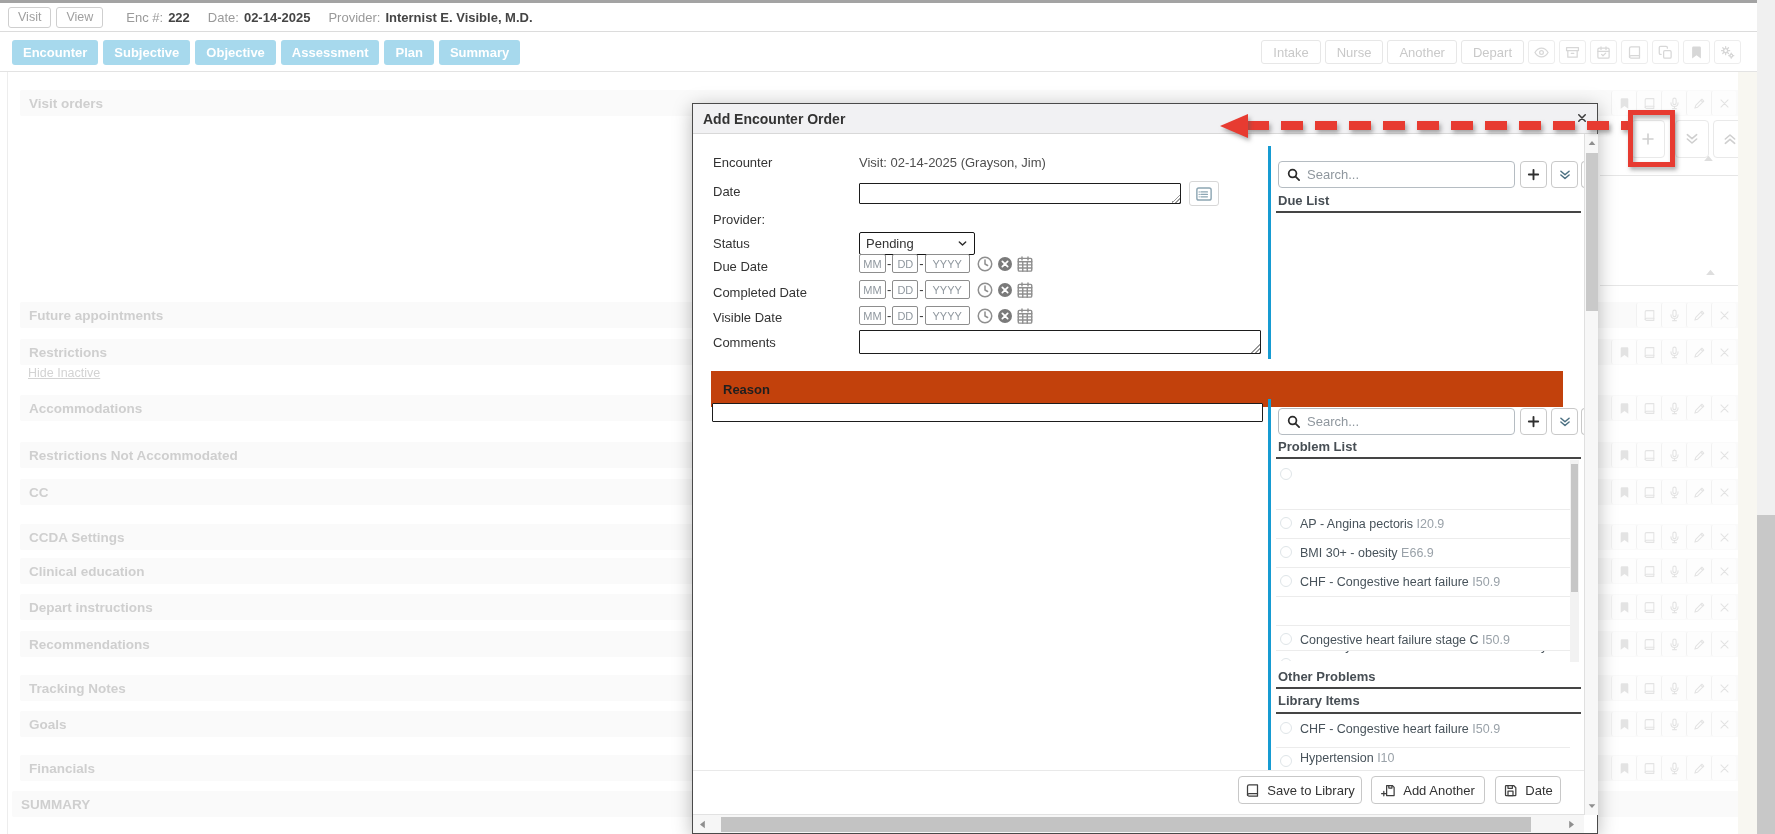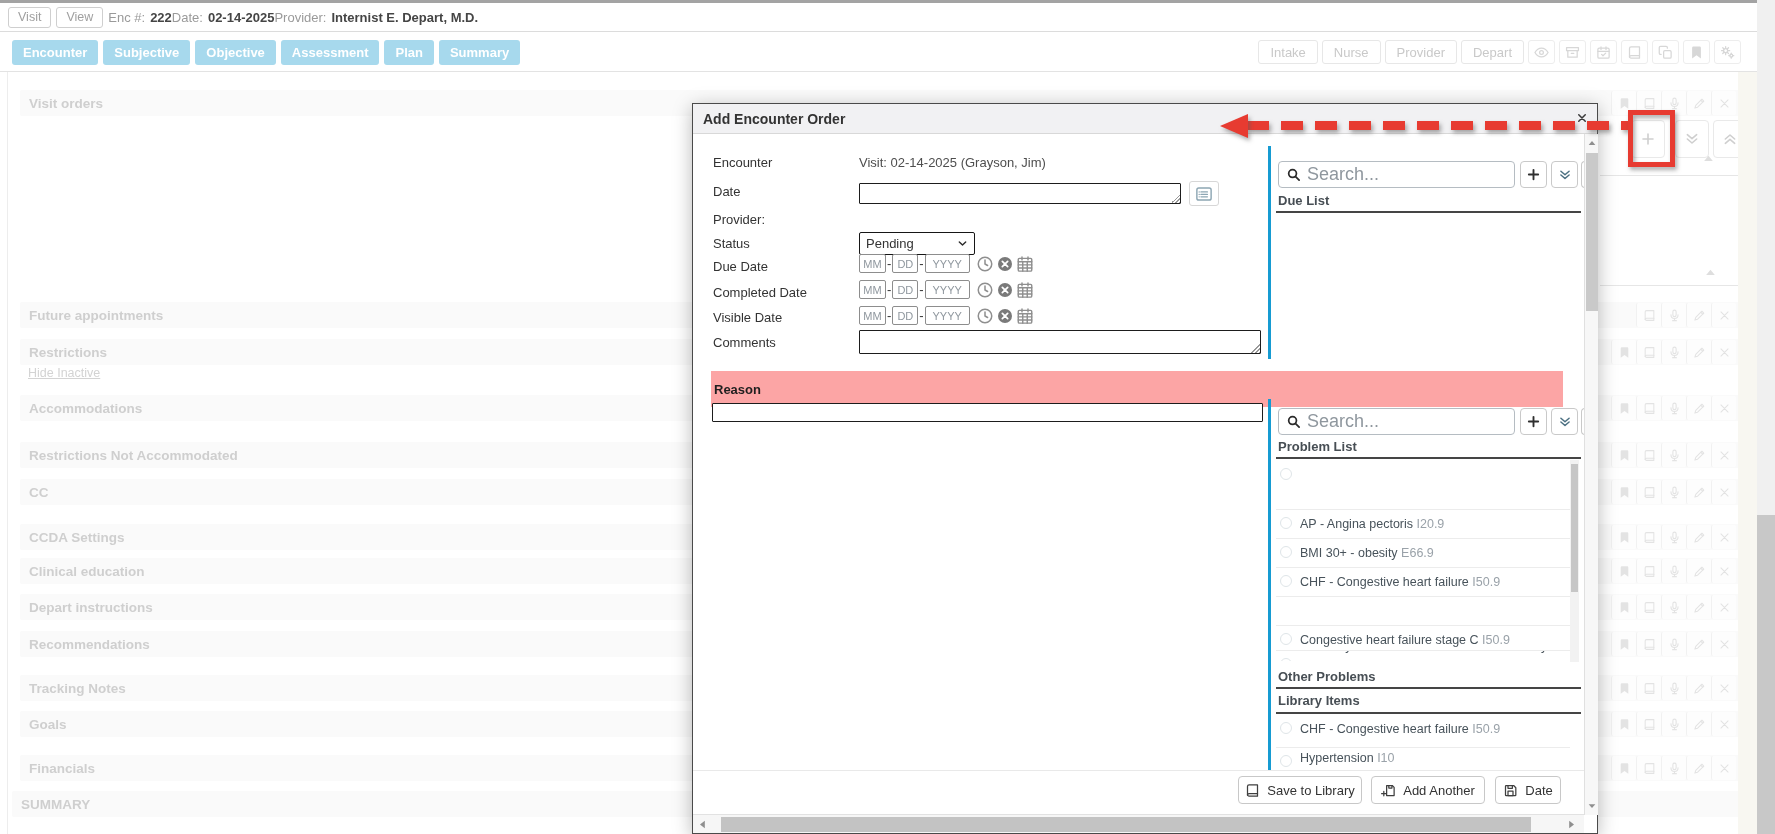--- a/index.html
+++ b/index.html
@@ -6,21 +6,21 @@
 html,body{width:1775px;height:834px;overflow:hidden}
 body{position:relative;background:#fff;font-family:"Liberation Sans","DejaVu Sans",sans-serif;font-size:13px;color:#333}
 .abs{position:absolute}
 .icon{display:inline-flex;align-items:center;justify-content:center;flex:none;line-height:0}
 input,button,textarea{font-family:inherit;font-size:inherit;outline:none;background:#fff}
 input::placeholder,textarea::placeholder{color:#8f979e;opacity:1}
 
 #topstrip{left:0;top:0;width:1775px;height:3px;background:#a3a3a3}
 #topbar{left:0;top:3px;width:1775px;height:29px;background:#fff;border-bottom:1px solid #dcdcdc;display:flex;align-items:center;padding-left:8px}
 .ghost-btn{border:1px solid #cfcfcf;border-radius:3px;color:#a0a0a0;font-size:12.5px;padding:2px 9px;height:21px;display:inline-flex;align-items:center;margin-right:5px}
-.tb-lbl{color:#9a9a9a;}
+.tb-lbl{color:#9a9a9a;margin-left:18px}
 .tb-val{color:#454545;font-weight:bold;margin-left:5px}
 #tabrow{left:0;top:32px;width:1775px;height:40px;background:#fff;border-bottom:1px solid #e3e3e3}
 #nav-tabs{position:absolute;left:12px;top:8px;display:flex;gap:5px}
 .nav-tab{background:#a7d9ed;color:#fff;font-weight:bold;font-size:13px;padding:5px 11px;border-radius:3px;border:none;cursor:pointer}
 #right-toolbar{position:absolute;right:34px;top:8px;display:flex;gap:4px;align-items:center}
 .stage-btn{border:1px solid #e7e7e7;border-radius:3px;color:#c9c9c9;font-size:13px;padding:3px 11px;height:24px;background:#fff}
 .tool-btn{width:27px;height:24px;border:1px solid #ededed;border-radius:3px;background:#fff;display:inline-flex;align-items:center;justify-content:center}
 
 #leftline{left:7px;top:72px;width:1px;height:762px;background:#ededed}
 .sec-bar{position:absolute;left:20px;width:1722px;height:26px;background:#fafafa;border-radius:2px;display:flex;align-items:center;padding-left:9px;font-weight:bold;font-size:13.5px;color:#cfcfcf}
@@ -35,21 +35,21 @@
 
 #modal{left:692px;top:103px;width:906px;height:731px;background:#fff;border:1px solid #4a4a4a;box-shadow:0 4px 18px rgba(0,0,0,.28)}
 #modal-header{position:absolute;left:0;top:0;width:100%;height:30px;background:#f1f1f3;border-bottom:1px solid #d8d8d8}
 #modal-title{position:absolute;left:10px;top:7px;font-size:14px;font-weight:bold;color:#333}
 #modal-close{position:absolute;right:5px;top:5px;width:20px;height:20px;border:none;background:transparent;cursor:pointer}
 .flabel{position:absolute;left:20px;font-size:13px;color:#333}
 .dkinput{border:1px solid #1d1d1d;border-radius:1px;height:20px;padding:0 4px}
 .grip{position:absolute;right:1px;bottom:1px;width:9px;height:9px;background:
  linear-gradient(135deg,transparent 50%,#999 50% 57%,transparent 57% 71%,#999 71% 78%,transparent 78% 92%,#999 92%)}
 .srch{position:absolute;height:27px;border:1px solid #b5bcc2;border-radius:4px;display:flex;align-items:center;padding-left:7px;background:#fff}
-.srch input{border:none;width:190px;font-size:18px;color:#0c4a6e;margin-left:6px}
+.srch input{border:none;width:190px;font-size:13px;color:#0c4a6e;margin-left:6px}
 .panel-btn{position:absolute;width:27px;height:27px;border:1px solid #c9c9c9;border-radius:4px;background:#fff;display:flex;align-items:center;justify-content:center;cursor:pointer}
 .panel-head{position:absolute;font-weight:bold;font-size:13px;color:#474e54}
 .head-rule{position:absolute;height:2px;background:#454545}
 .bluebar{position:absolute;left:575px;width:3px;background:#169bd2}
 .pitem{position:absolute;left:0;width:276px;padding-left:24px;font-size:12.5px;color:#47525a;line-height:20px;cursor:pointer}
 .pradio{position:absolute;left:4px;top:7px;width:12px;height:12px;border:1.5px solid #dfe5e8;border-radius:50%;background:#fff}
 .pcode{color:#9aa2a9}
 .psep{position:absolute;left:0;width:294px;height:1px;background:#ececec}
 .footer-btn{position:absolute;top:672px;height:28px;border:1px solid #c8c8c8;border-radius:4px;background:#fff;display:flex;align-items:center;justify-content:center;gap:7px;font-size:13px;color:#333;cursor:pointer}
 
@@ -70,35 +70,35 @@
 
 <div id="topstrip" class="abs"></div>
 <div id="topbar" class="abs">
   <button class="ghost-btn">Visit</button>
   <button class="ghost-btn">View</button>
   <span class="tb-lbl">Enc #:</span>
   <span class="tb-val">222</span>
   <span class="tb-lbl">Date:</span>
   <span class="tb-val">02-14-2025</span>
   <span class="tb-lbl">Provider:</span>
-  <span class="tb-val">Internist E. Depart, M.D.</span>
+  <span class="tb-val">Internist E. Visible, M.D.</span>
 </div>
 <div id="tabrow" class="abs">
   <div id="nav-tabs">
       <button class="nav-tab">Encounter</button>
       <button class="nav-tab">Subjective</button>
       <button class="nav-tab">Objective</button>
       <button class="nav-tab">Assessment</button>
       <button class="nav-tab">Plan</button>
       <button class="nav-tab">Summary</button>
     </div>
   <div id="right-toolbar">
       <button class="stage-btn">Intake</button>
       <button class="stage-btn">Nurse</button>
-      <button class="stage-btn">Provider</button>
+      <button class="stage-btn">Another</button>
       <button class="stage-btn">Depart</button>
       <button class="tool-btn">
         <span class="icon" style="width: 15px; height: 15px;">
           <svg width="100%" height="100%" viewBox="0 0 24 24" fill="none" stroke="#d7d7d7" stroke-width="2" stroke-linecap="round" stroke-linejoin="round">
             <path d="M1.5 12s4-7 10.5-7 10.5 7 10.5 7-4 7-10.5 7S1.5 12 1.5 12z"></path>
             <circle cx="12" cy="12" r="3"></circle>
           </svg>
         </span>
       </button>
       <button class="tool-btn">
@@ -849,21 +849,21 @@
           <rect x="3" y="4.5" width="18" height="17" rx="1.5"></rect>
           <path d="M8 2.5v4M16 2.5v4M3 9h18M9 9v12.5M15 9v12.5M3 13.2h18M3 17.4h18"></path>
         </svg>
       </span>
     </div>
   <div class="abs" style="left:166px;top:226px;width:402px;height:24px">
     <textarea class="dkinput" style="width: 100%; height: 100%; resize: none;"></textarea>
     <span class="grip"></span>
   </div>
 
-  <div class="abs" style="left:18px;top:267px;width:852px;height:36px;background:#fca5a5;display:flex;align-items:center;padding-left:3px;font-weight:bold;color:#1f1f1f">
+  <div class="abs" style="left:18px;top:267px;width:852px;height:36px;background:#c2410c;display:flex;align-items:center;padding-left:12px;font-weight:bold;color:#1f1f1f">
     <span>Reason</span>
   </div>
   <input class="dkinput abs" style="left: 19px; top: 299px; width: 551px; height: 19px;">
 
   <div class="bluebar" style="top:42px;height:213px"></div>
   <div class="bluebar" style="top:295px;height:372px"></div>
 
   <div class="srch" style="left:585px;top:57px;width:237px">
     <span class="icon srch-glass">
         <span class="icon" style="width: 15px; height: 15px;">

